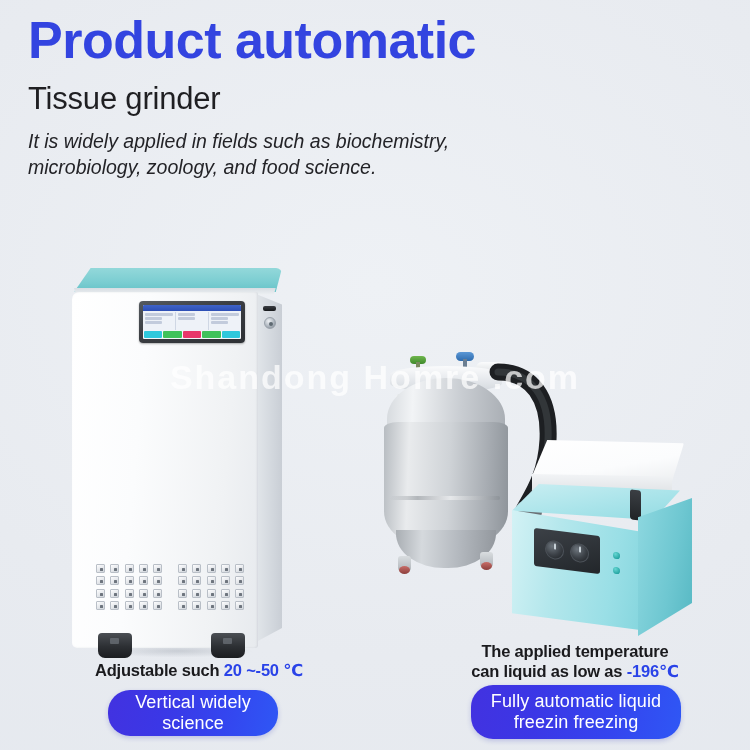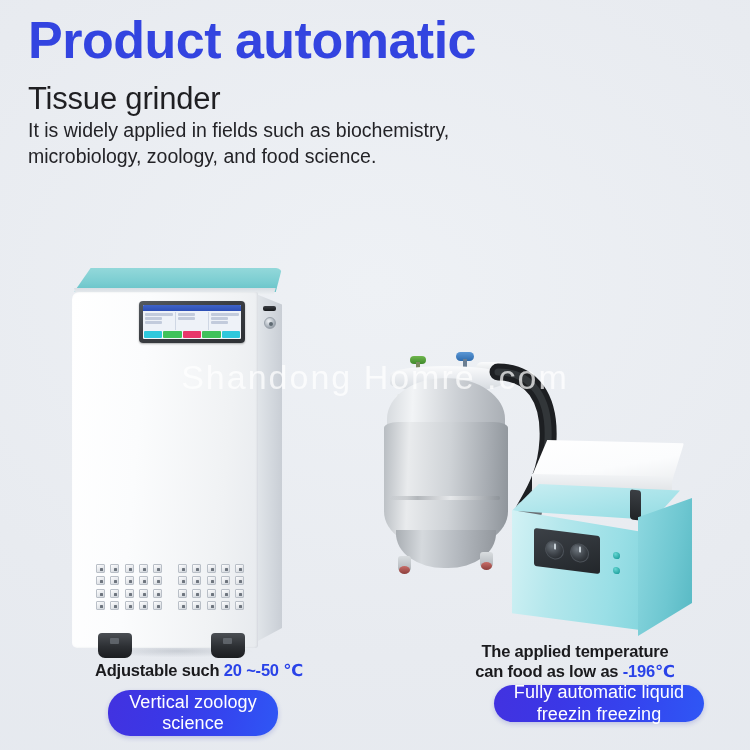--- a/index.html
+++ b/index.html
@@ -40,37 +40,38 @@
 
   .subtitle {
     margin-top: 14px;
     font-size: 31px;
     font-weight: 400;
     color: #1f1f22;
     letter-spacing: -0.2px;
   }
 
   .desc {
-    margin-top: 1px;
+    margin-top: 12px;
     font-size: 19.5px;
     line-height: 1.33;
     color: #232327;
     max-width: 560px;
+    font-style: italic;
   }
 
   
   .watermark {
     position: absolute;
     left: 0; top: 358px;
     width: 750px;
     text-align: center;
     font-size: 34px;
     letter-spacing: 2px;
     color: rgba(255,255,255,0.72);
-    font-weight: 400;
+    font-weight: 700;
     z-index: 40;
     pointer-events: none;
     user-select: none;
     white-space: nowrap;
   }
 
   
   .machine-left {
     position: absolute;
     left: 68px; top: 268px;
@@ -357,21 +358,21 @@
     text-align: center;
     font-size: 18px;
     line-height: 1.18;
     font-weight: 400;
     letter-spacing: 0.1px;
     box-shadow: 0 2px 5px rgba(40,50,180,0.22);
     z-index: 30;
     padding: 0 10px;
   }
   .pill-left { left: 108px; top: 690px; width: 170px; height: 46px; }
-  .pill-right { left: 494px; top: 685px; width: 210px; height: 37px; }
+  .pill-right { left: 471px; top: 685px; width: 210px; height: 54px; }
 </style>
 </head>
 <body>
 
 <div id="stage">
 
   <div class="header">
     <div class="headline">Product automatic</div>
     <div class="subtitle">Tissue grinder</div>
     <div class="desc">
@@ -519,28 +520,28 @@
       </div>
     </div>
   </div>
 
   <div class="caption cap-left">
     <span>Adjustable such </span><span class="hl">20 ~-50 ℃</span>
   </div>
 
   <div class="pill pill-left">
     <span>
-      <span>Vertical zoology</span><br>
+      <span>Vertical widely</span><br>
       <span>science</span>
     </span>
   </div>
 
   <div class="caption cap-right">
     <span>The applied temperature</span><br>
-    <span>can food as low as </span><span class="hl">-196℃</span>
+    <span>can liquid as low as </span><span class="hl">-196℃</span>
   </div>
 
   <div class="pill pill-right">
     <span>
       <span>Fully automatic liquid</span><br>
       <span>freezin freezing</span>
     </span>
   </div>
 
 </div>

